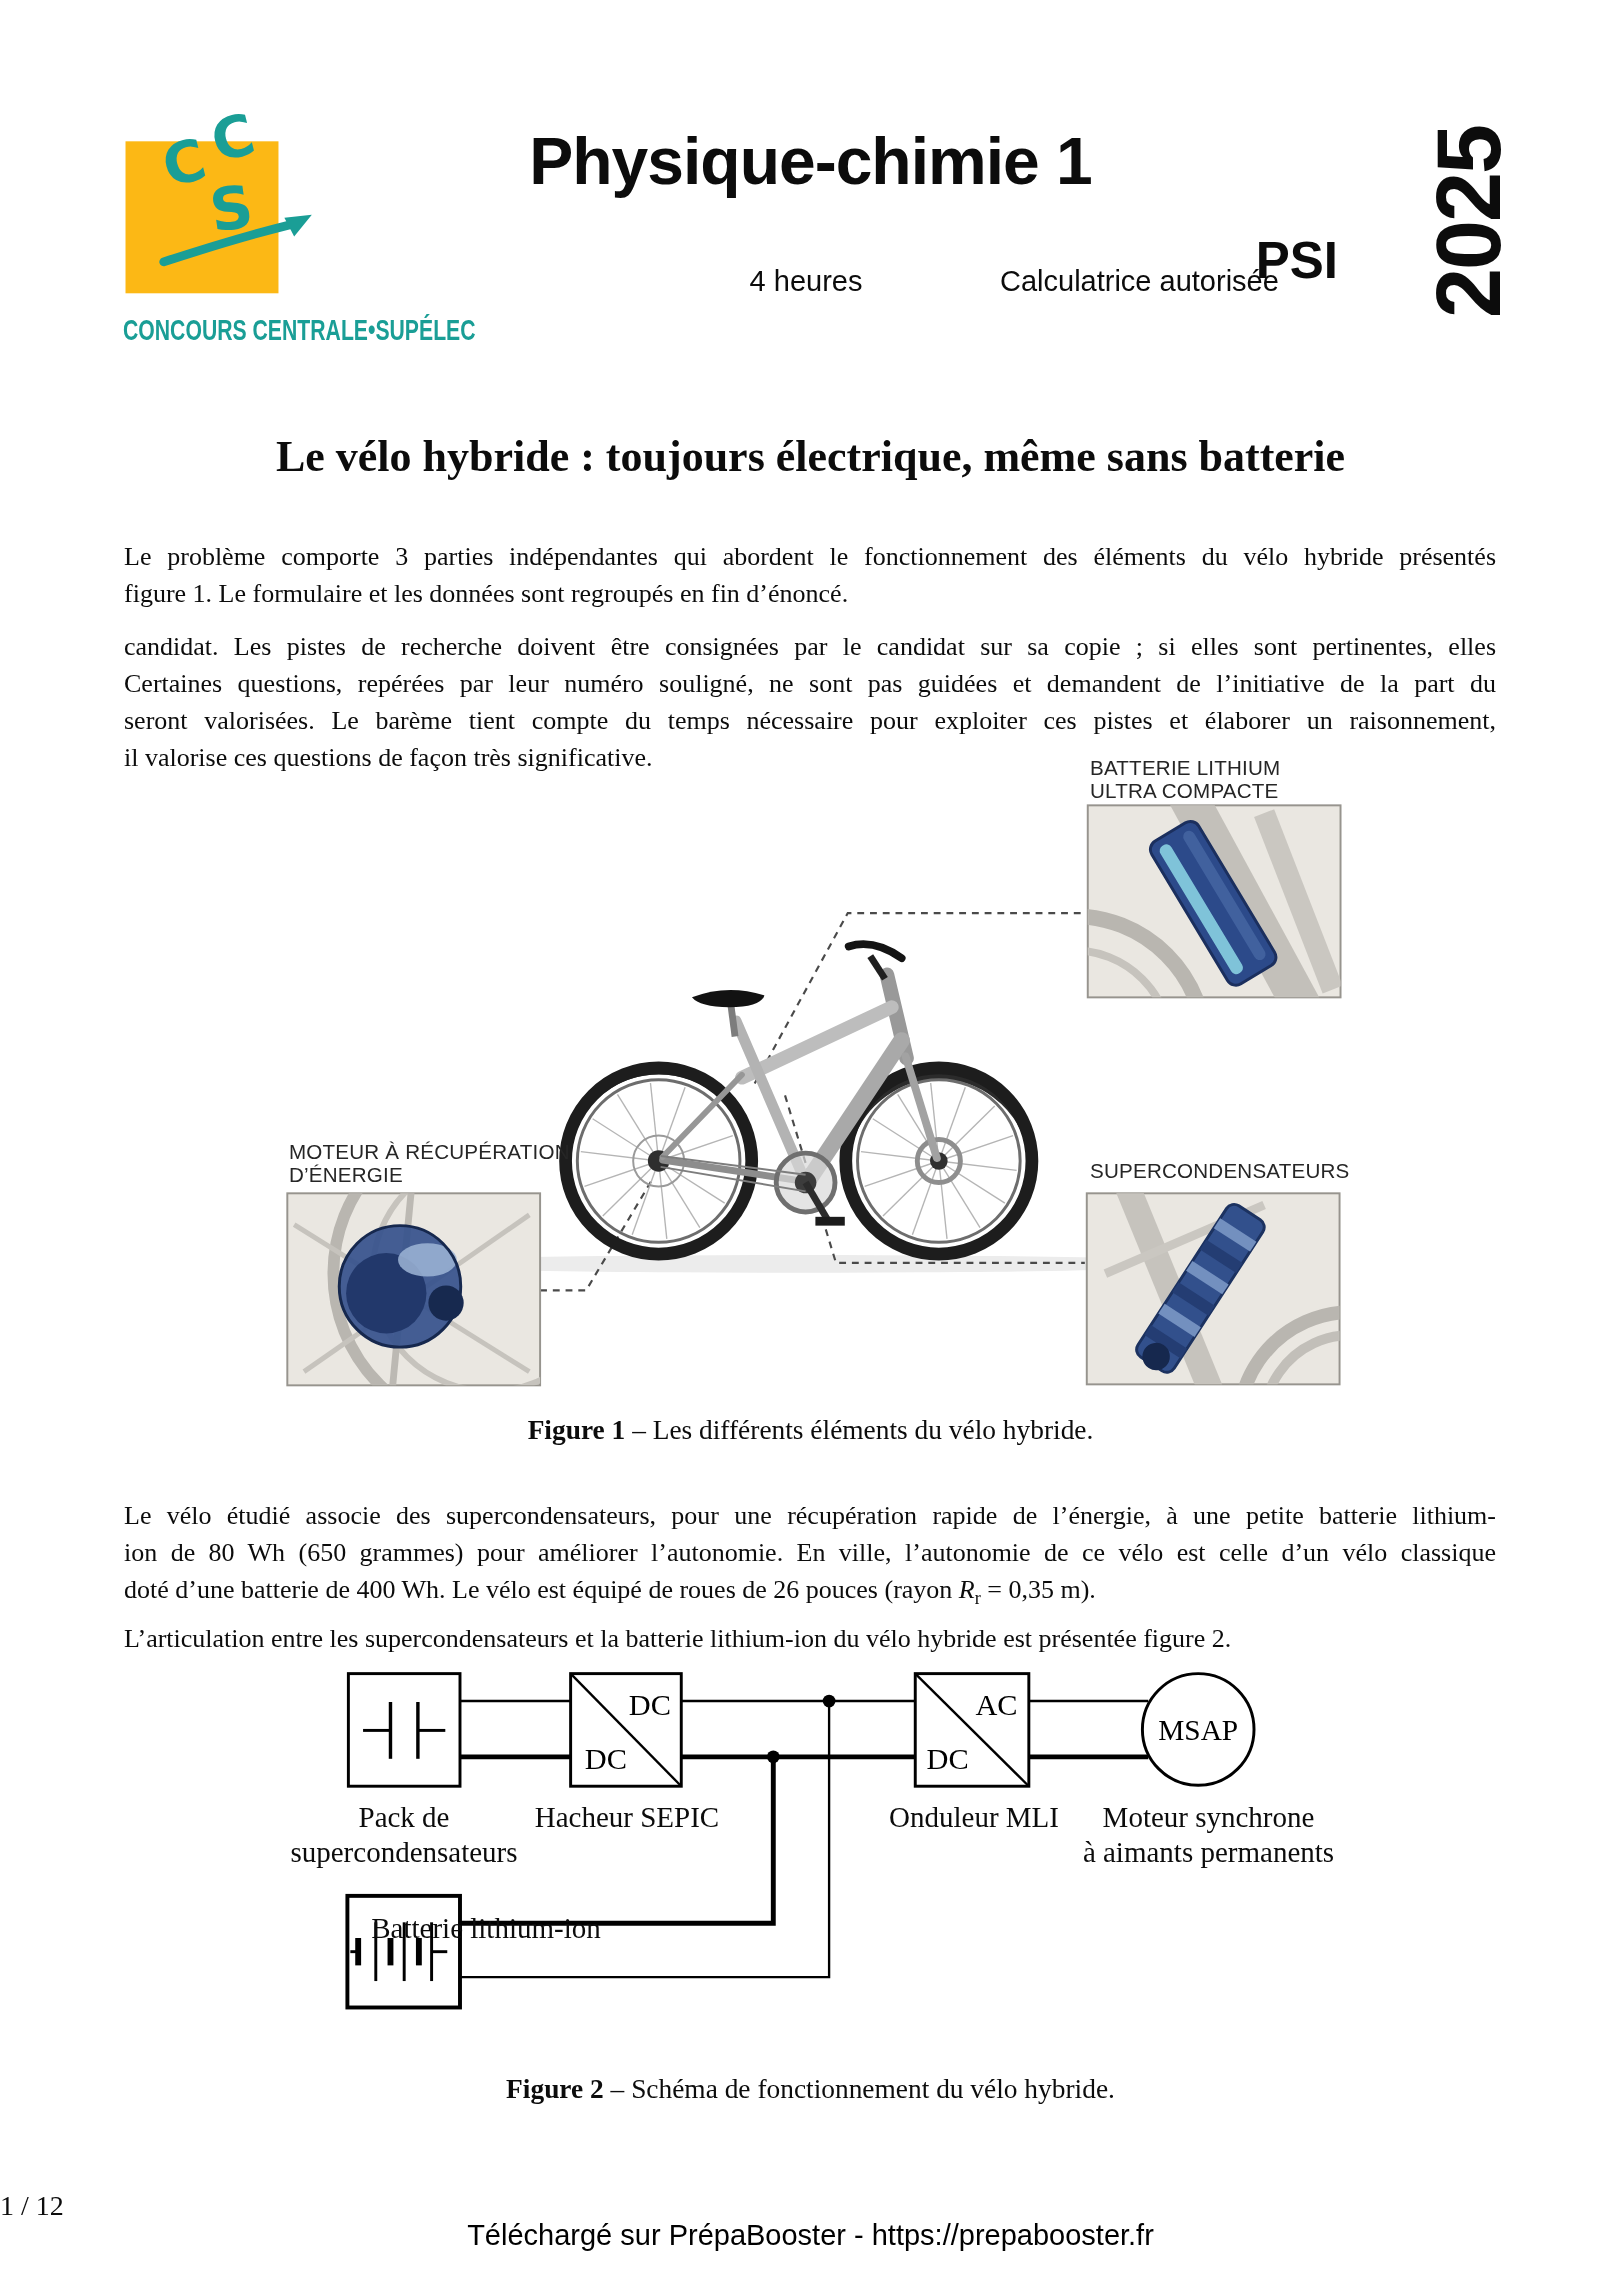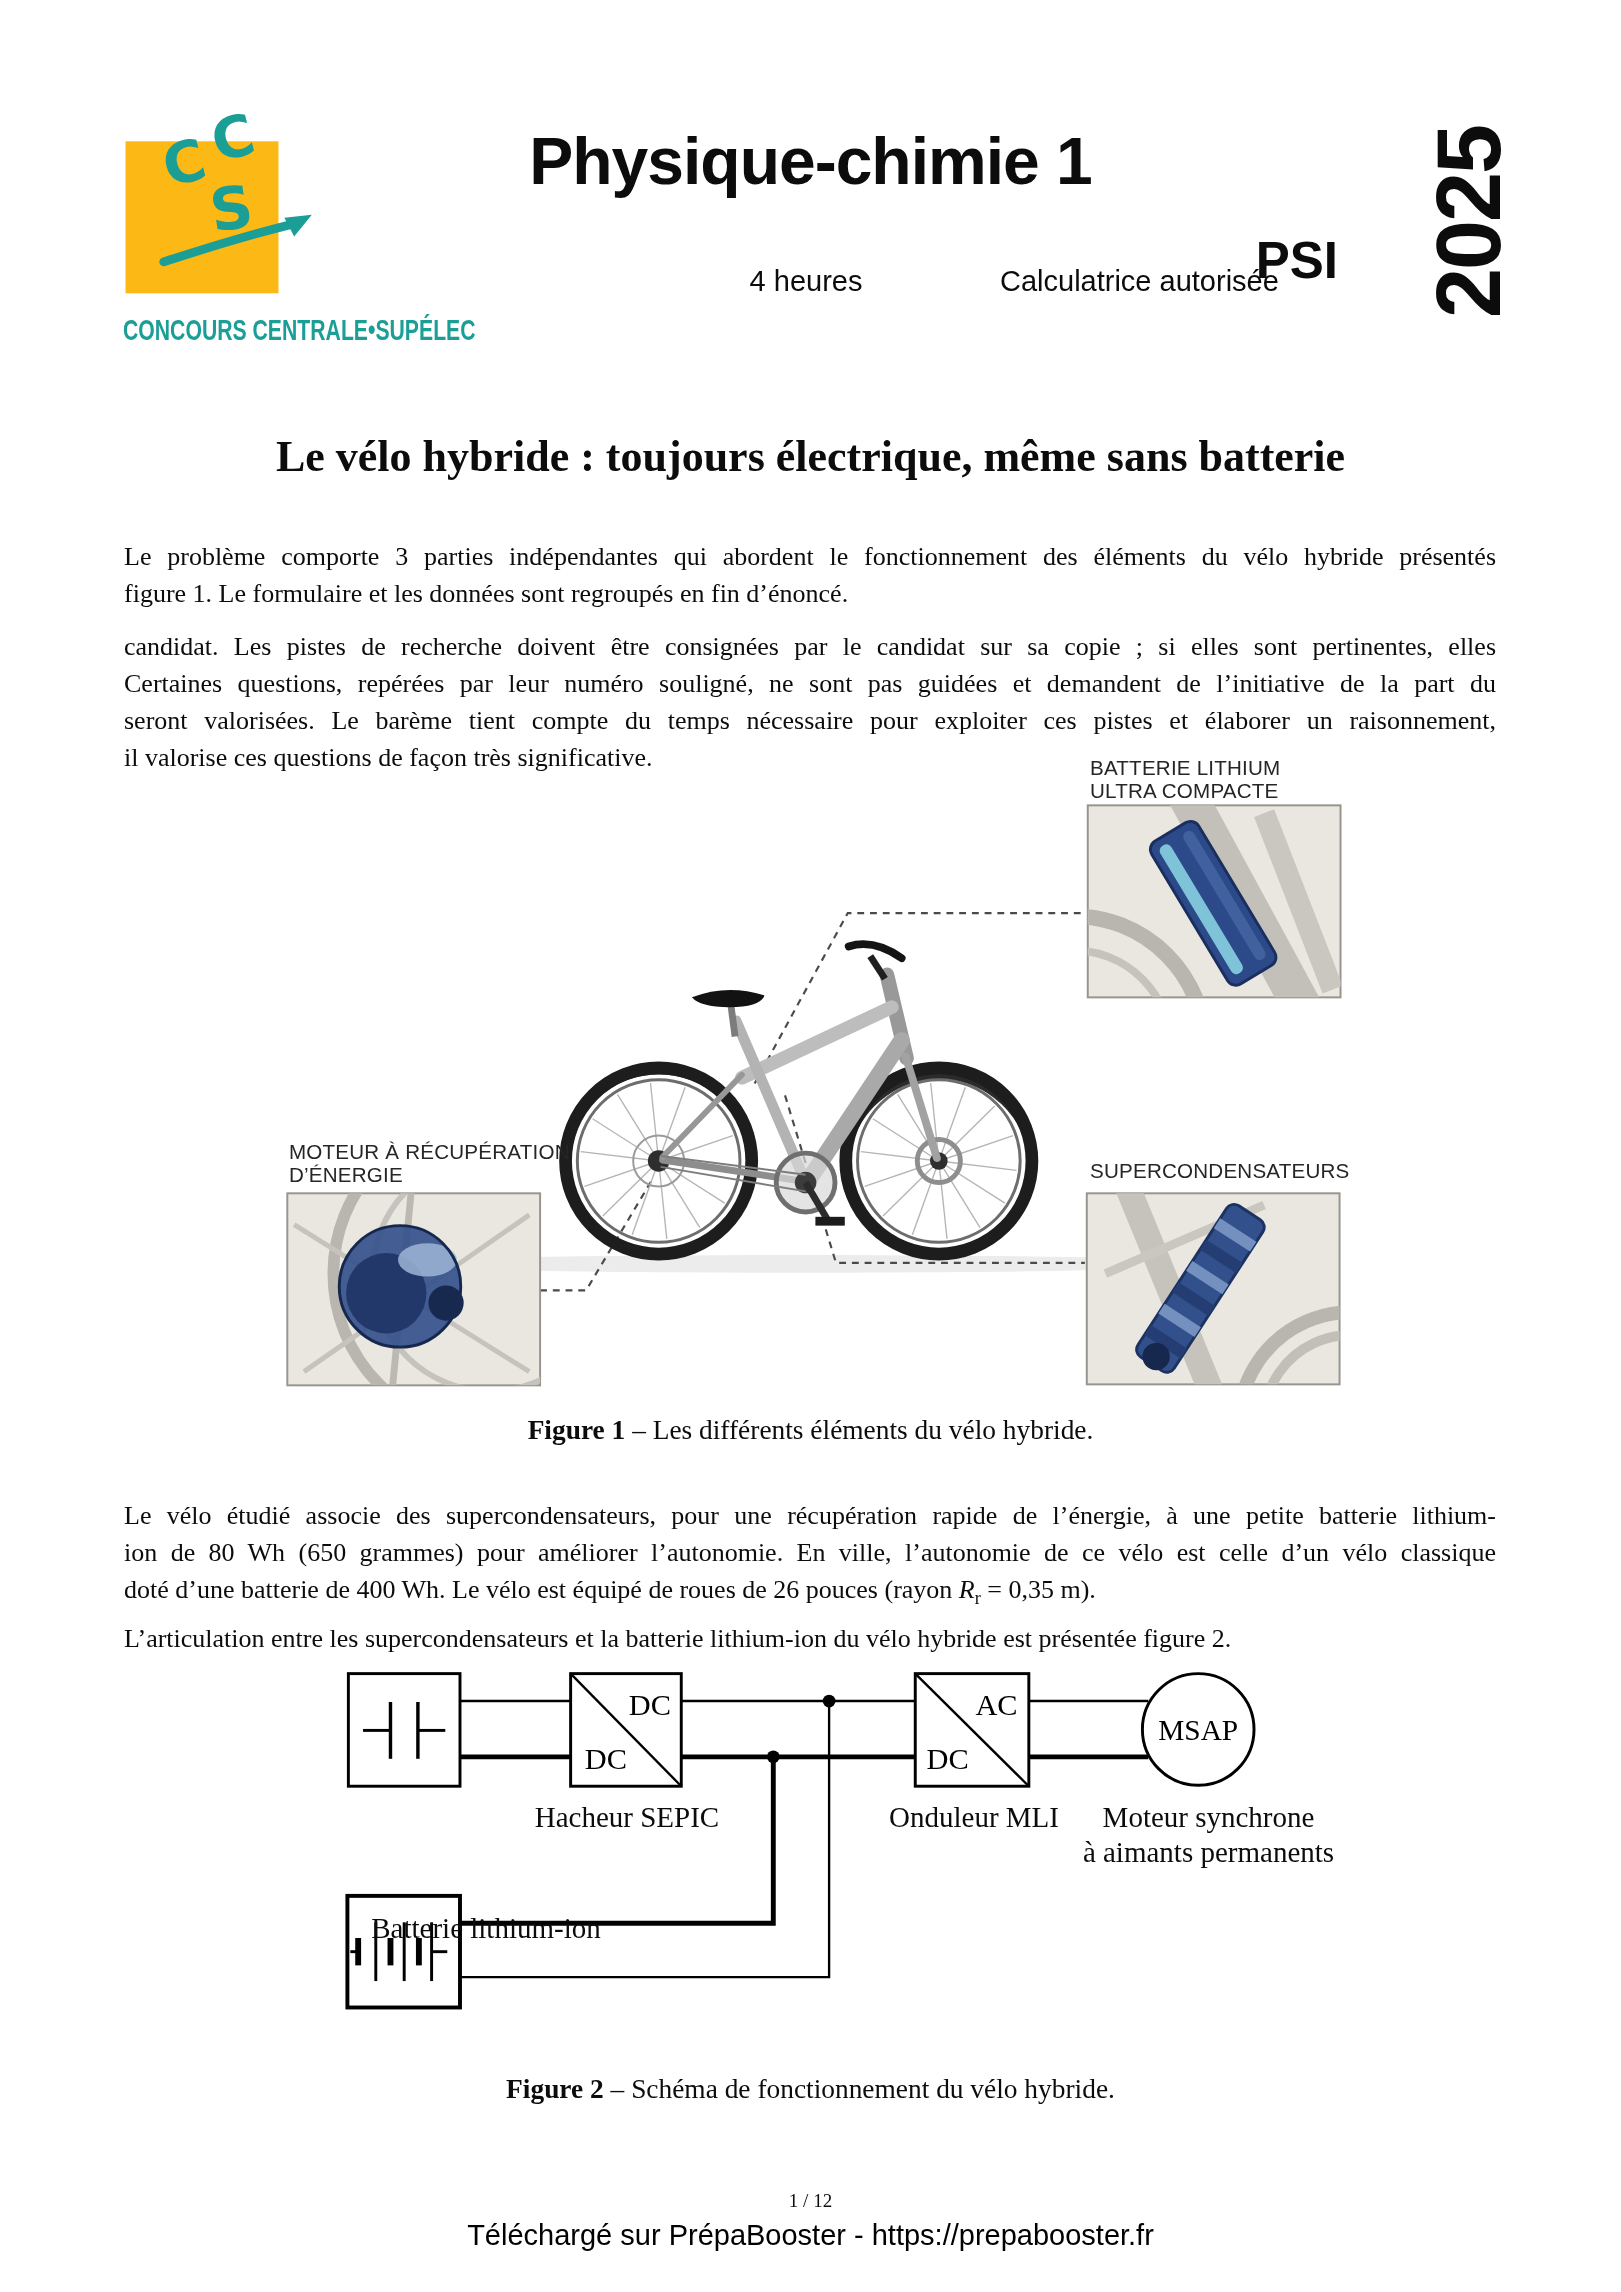--- a/index.html
+++ b/index.html
@@ -25,21 +25,21 @@
   #p1{top:538px;} #p2{top:628px;} #p3{top:1497px;} #p4{top:1620px;}
   
   .figlabel{font-family:"Liberation Sans",sans-serif;font-size:20.6px;line-height:22.5px;
             color:#262626;letter-spacing:0.2px;white-space:nowrap;}
   .caption{left:0;width:1621px;text-align:center;font-size:27.4px;}
   #caption1{top:1415px;} #caption2{top:2074px;}
   .capb{font-weight:bold;}
   
   .f2label{font-size:29px;text-align:center;line-height:35px;}
   
-  #page-num{left:0;top:2190px;width:1621px;text-align:center;font-size:19px;}
+  #page-num{left:0;top:2190px;width:1621px;font-size:28px;}
   #download{left:0;top:2219px;width:1621px;text-align:center;font-size:29px;color:#000;}
   svg{position:absolute;left:0;}
   sub.rsub{font-size:70%;}
   .ital{font-style:italic;}
 </style>
 </head>
 <body>
 
 <div id="page">
 
@@ -290,20 +290,24 @@
 
     <g font-family="'Liberation Serif',serif" font-size="31" fill="#000" text-anchor="middle">
       <text x="663" y="1750">DC</text>
       <text x="618" y="1805">DC</text>
       <text x="1017" y="1750">AC</text>
       <text x="967" y="1805">DC</text>
       <text x="1223" y="1776" font-size="30">MSAP</text>
     </g>
   </svg>
 
+  <div class="abs f2label" style="left:208px;top:1800px;width:392px;">
+    <div>Pack de</div>
+    <div>supercondensateurs</div>
+  </div>
   <div class="abs f2label" style="left:480px;top:1800px;width:294px;">Hacheur SEPIC</div>
   <div class="abs f2label" style="left:827px;top:1800px;width:294px;">Onduleur MLI</div>
   <div class="abs f2label" style="left:1042px;top:1800px;width:333px;">
     <div>Moteur synchrone</div>
     <div>à aimants permanents</div>
   </div>
   <div class="abs f2label" style="left:290px;top:1911px;width:392px;text-align:center;">Batterie lithium-ion</div>
 
   <div id="caption2" class="abs caption">
     <span class="capb">Figure 2</span><span> – Schéma de fonctionnement du vélo hybride.</span>

